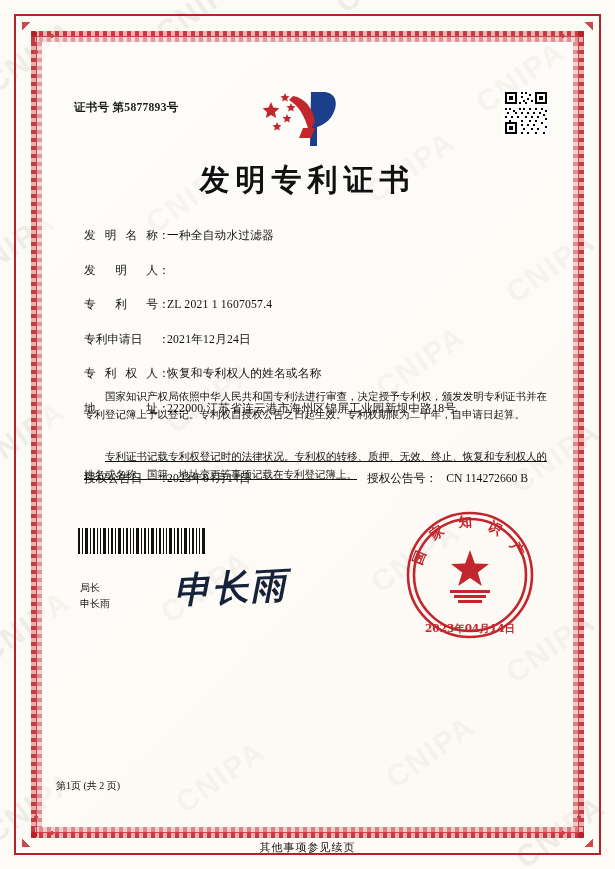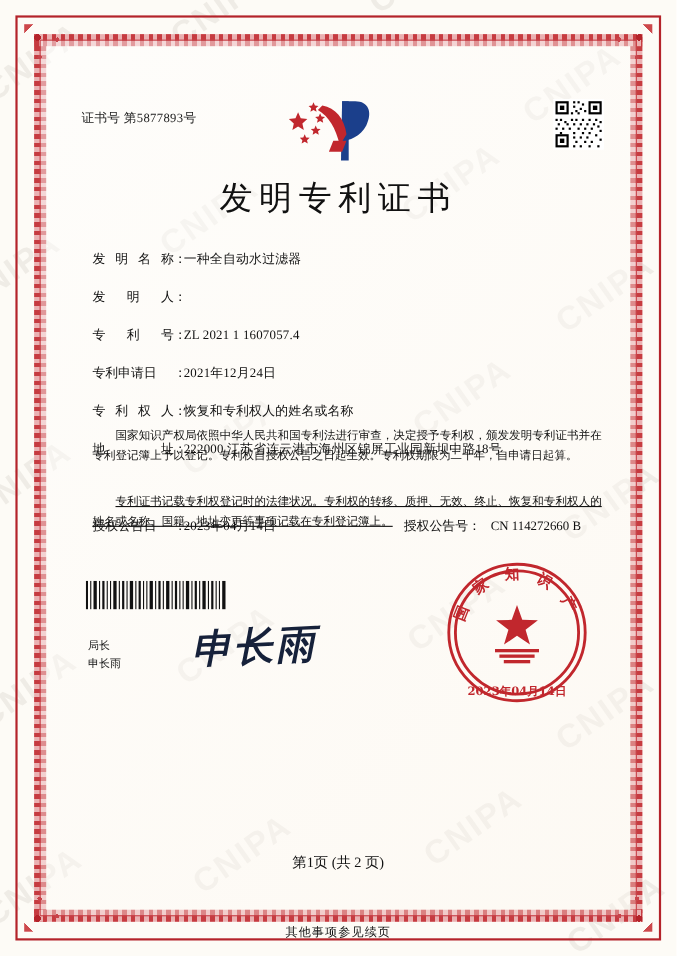--- a/index.html
+++ b/index.html
@@ -98,20 +98,21 @@
     bottom: 56px;
   }
 
   .cert-no {
     position: absolute;
     left: 18px;
     top: 44px;
     font-size: 11.5px;
     color: #1a1a1a;
     letter-spacing: 0.3px;
+    font-weight: bold;
   }
 
   
   .logo {
     position: absolute;
     left: 50%;
     top: 32px;
     transform: translateX(-50%);
     width: 110px;
     height: 62px;
@@ -128,21 +129,21 @@
   }
   .qr svg { display: block; }
 
   .title {
     position: absolute;
     left: 0;
     right: 0;
     top: 104px;
     text-align: center;
     font-size: 30px;
-    font-weight: 400;
+    font-weight: 700;
     letter-spacing: 6px;
     color: #111;
     font-family: "DejaVu Serif", serif;
   }
 
   .fields {
     position: absolute;
     left: 28px;
     right: 10px;
     top: 172px;
@@ -228,22 +229,22 @@
     top: 452px;
     width: 134px;
     height: 134px;
   }
 
   .page-no {
     position: absolute;
     left: 0;
     right: 0;
     bottom: 20px;
-    text-align: center;
-    font-size: 13px;
+    text-align: left;
+    font-size: 10px;
     color: #111;
   }
   .footnote-outer {
     position: absolute;
     left: 0;
     right: 0;
     bottom: 14px;
     text-align: center;
     font-size: 11px;
     color: #111;

